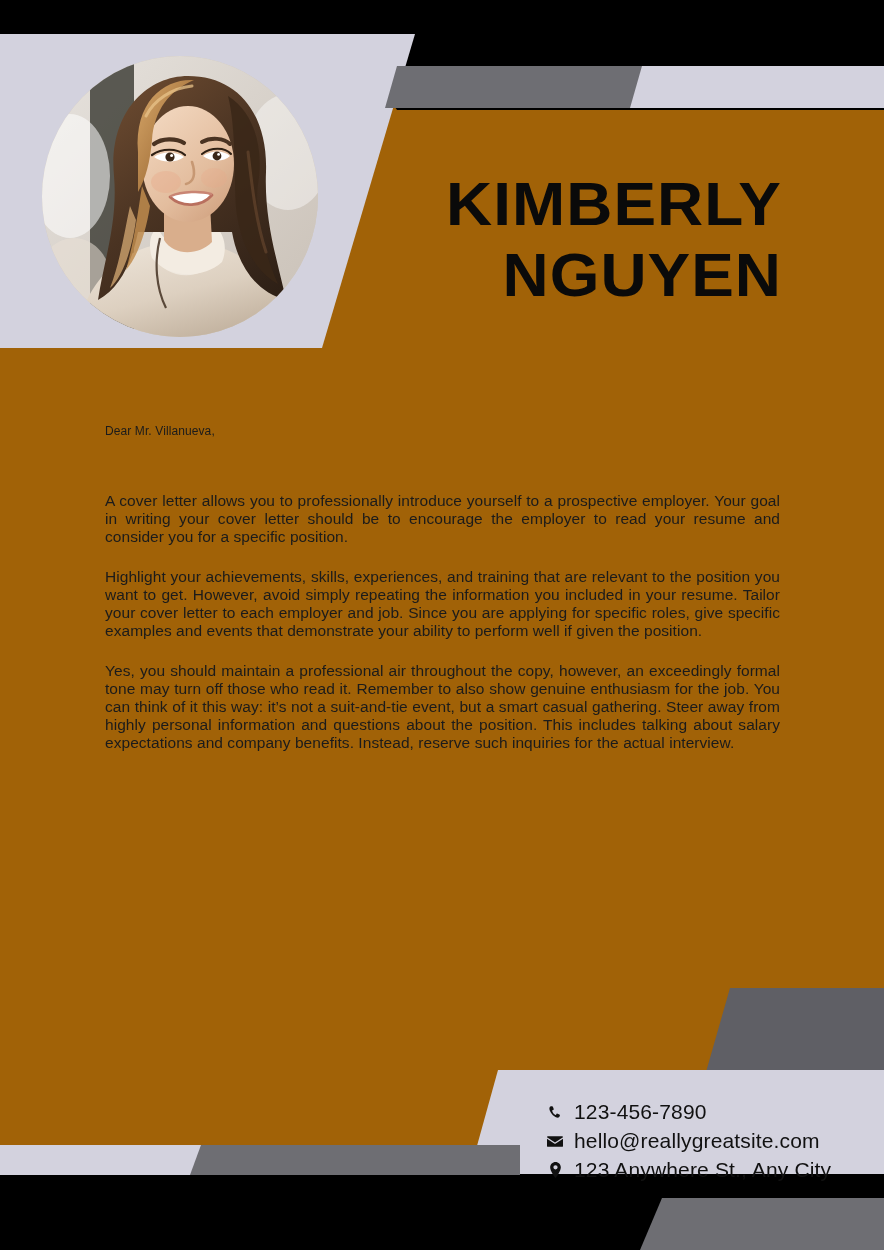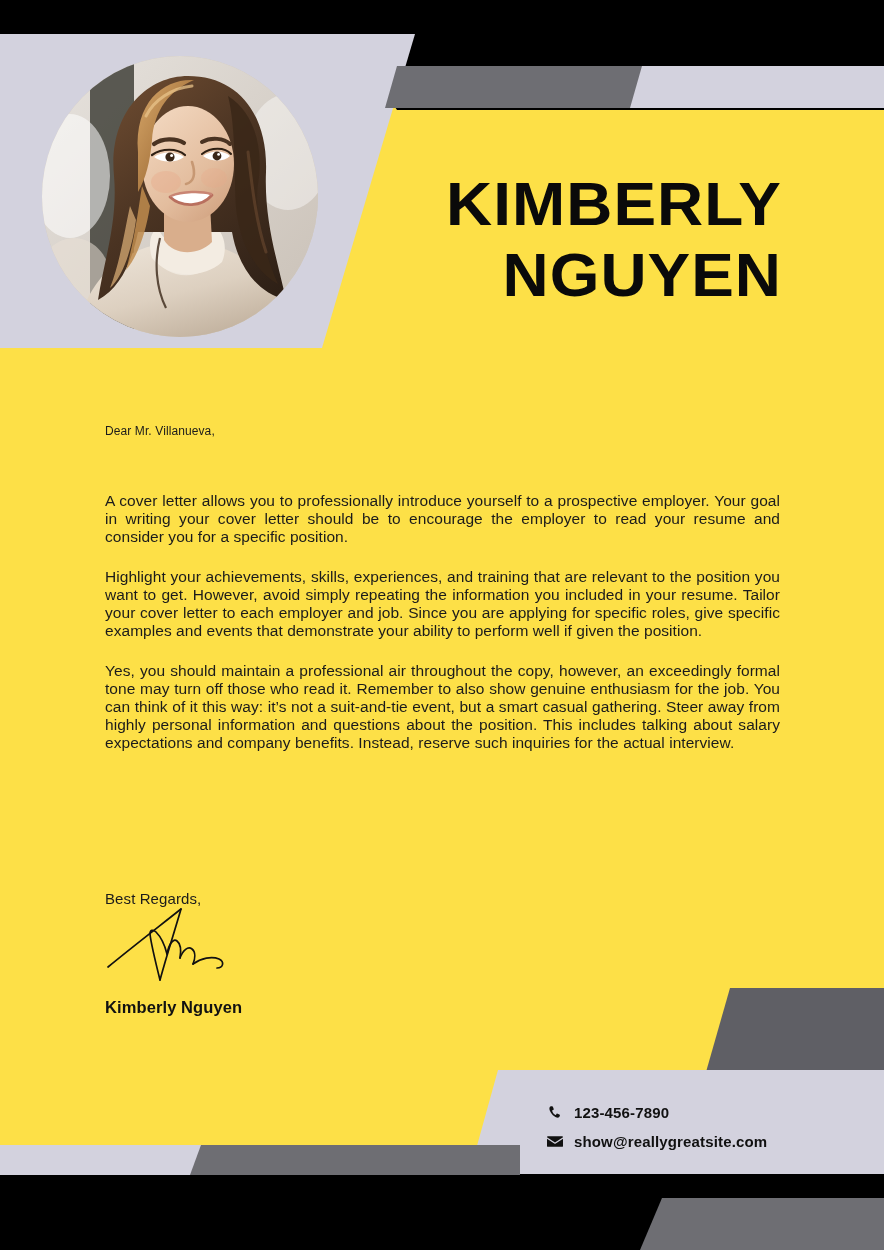--- a/index.html
+++ b/index.html
@@ -7,21 +7,21 @@
     padding: 0;
     background: #ffffff;
   }
   body {
     font-family: "Liberation Sans", sans-serif;
   }
   #page {
     position: relative;
     width: 884px;
     height: 1250px;
-    background: #fde047;
+    background: #a16207;
     overflow: hidden;
   }
 
   
   .hdr-black-top {
     position: absolute;
     left: 0; top: 0;
     width: 884px; height: 34px;
     background: #000000;
   }
@@ -187,25 +187,24 @@
   .contact-ico {
     width: 22px;
     display: flex;
     align-items: center;
     justify-content: center;
     flex: 0 0 22px;
     margin-right: 8px;
   }
   .contact-ico svg { display: block; }
   .contact-txt {
-    font-size: 15px;
+    font-size: 21px;
     color: #111111;
     white-space: nowrap;
     letter-spacing: 0.15px;
-    font-weight: bold;
   }
 </style>
 </head>
 <body>
 
 <div id="page">
 
   <div class="hdr-black-top"></div>
   <div class="hdr-black-wedge"></div>
   <div class="hdr-lav-panel"></div>
@@ -296,36 +295,20 @@
     <span class="ln">NGUYEN</span>
   </div>
 
   <div class="letter">
     <p class="salutation">Dear Mr. Villanueva,</p>
     <p class="para">A cover letter allows you to professionally introduce yourself to a prospective employer. Your goal in writing your cover letter should be to encourage the employer to read your resume and consider you for a specific position.</p>
     <p class="para">Highlight your achievements, skills, experiences, and training that are relevant to the position you want to get. However, avoid simply repeating the information you included in your resume. Tailor your cover letter to each employer and job. Since you are applying for specific roles, give specific examples and events that demonstrate your ability to perform well if given the position.</p>
     <p class="para">Yes, you should maintain a professional air throughout the copy, however, an exceedingly formal tone may turn off those who read it. Remember to also show genuine enthusiasm for the job. You can think of it this way: it’s not a suit-and-tie event, but a smart casual gathering. Steer away from highly personal information and questions about the position. This includes talking about salary expectations and company benefits. Instead, reserve such inquiries for the actual interview.</p>
   </div>
 
-  <div class="signoff-block">
-    <p class="signoff-label">Best Regards,</p>
-    <div class="signature">
-      <svg viewBox="0 0 175 80">
-        <g fill="none" stroke="#111111" stroke-width="1.7" stroke-linecap="round" stroke-linejoin="round">
-          <path d="M3 63 C 26 44, 52 24, 76 5"></path>
-          <path d="M76 5 C 70 26, 62 50, 55 76"></path>
-          <path d="M55 76 C 50 56, 46 40, 45 30 C 45 26, 48 25, 51 28 C 56 33, 60 42, 62 50"></path>
-          <path d="M62 50 C 64 40, 68 34, 72 37 C 76 40, 76 48, 75 54"></path>
-          <path d="M75 54 C 78 46, 83 42, 87 45 C 91 48, 90 55, 88 60"></path>
-          <path d="M88 60 C 96 54, 107 52, 114 55 C 120 58, 118 64, 112 64"></path>
-        </g>
-      </svg>
-    </div>
-    <div class="signoff-name">Kimberly Nguyen</div>
-  </div>
 
   <div class="ft-gray-wedge"></div>
   <div class="ft-lav-panel"></div>
   <div class="ft-black-bar"></div>
   <div class="ft-lav-bar"></div>
   <div class="ft-gray-bar"></div>
   <div class="ft-gray-corner"></div>
 
   <div class="contact-list">
     <div class="contact-row">
@@ -336,17 +319,25 @@
       </span>
       <span class="contact-txt">123-456-7890</span>
     </div>
     <div class="contact-row">
       <span class="contact-ico">
         <svg width="16" height="13" viewBox="0 0 18 14" fill="#111111">
           <path d="M1 1h16a1 1 0 0 1 1 1v.3L9 8.2.0 2.3V2a1 1 0 0 1 1-1z"></path>
           <path d="M0 3.9l8.6 5.6a.8.8 0 0 0 .8 0L18 3.9V12a1 1 0 0 1-1 1H1a1 1 0 0 1-1-1z"></path>
         </svg>
       </span>
-      <span class="contact-txt">show@reallygreatsite.com</span>
+      <span class="contact-txt">hello@reallygreatsite.com</span>
+    </div>
+    <div class="contact-row">
+      <span class="contact-ico">
+        <svg width="13" height="16" viewBox="0 0 14 18" fill="#111111">
+          <path d="M7 0C3.7 0 1 2.7 1 6c0 4.3 5.2 11.2 5.4 11.5.3.4.9.4 1.2 0C7.8 17.2 13 10.3 13 6c0-3.3-2.7-6-6-6zm0 8.4A2.4 2.4 0 1 1 7 3.6a2.4 2.4 0 0 1 0 4.8z"></path>
+        </svg>
+      </span>
+      <span class="contact-txt">123 Anywhere St., Any City</span>
     </div>
   </div>
 
 </div>
 
 </body></html>

